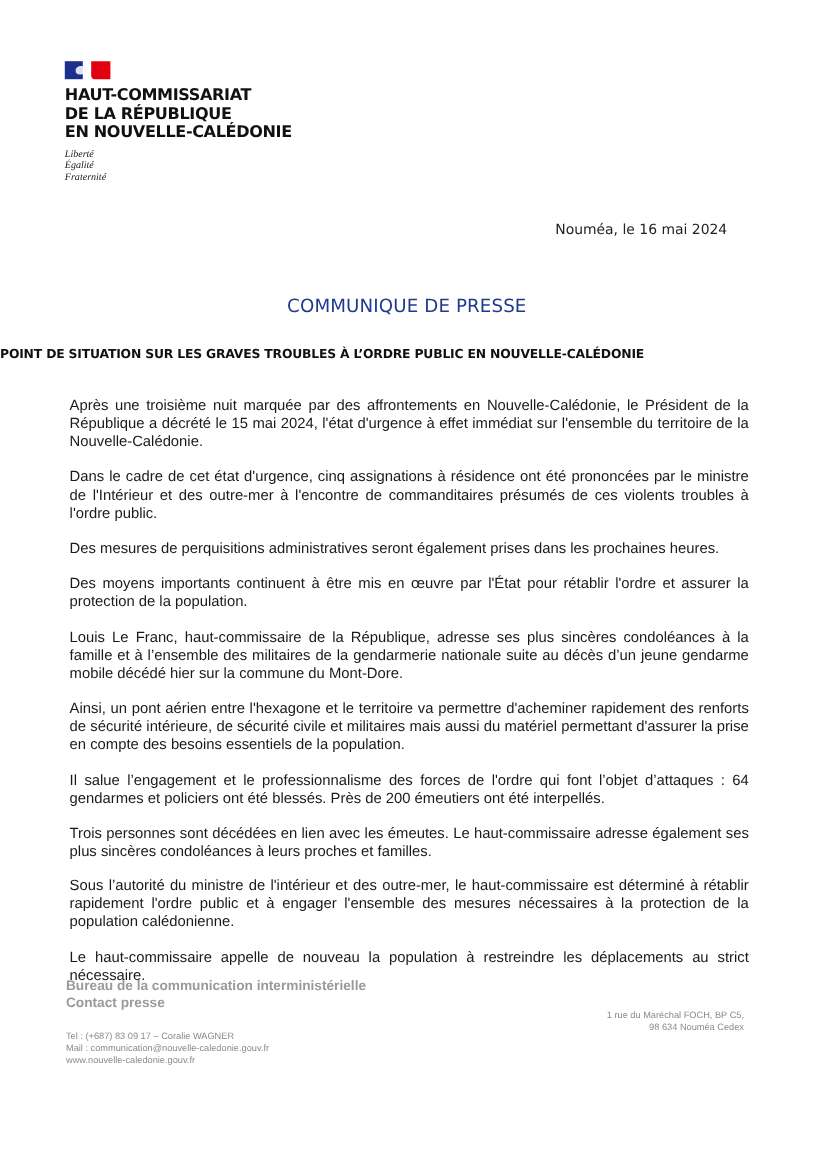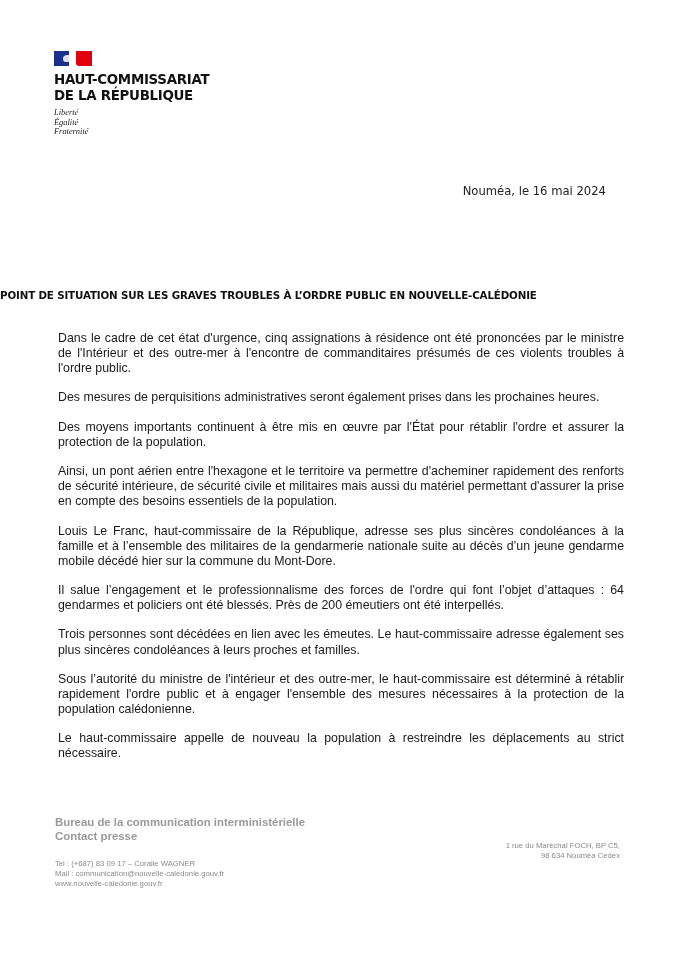--- a/index.html
+++ b/index.html
@@ -33,38 +33,41 @@
 
   <div class="logo">
     <div class="flag">
       <div class="blue"></div>
       <div class="mark"></div>
       <div class="red"></div>
     </div>
     <div class="org">
       <div>HAUT-COMMISSARIAT</div>
       <div>DE LA RÉPUBLIQUE</div>
+      <div>EN NOUVELLE-CALÉDONIE</div>
     </div>
     <div class="motto">
       <div>Liberté</div>
       <div>Égalité</div>
       <div>Fraternité</div>
     </div>
   </div>
 
   <div class="date">Nouméa, le 16 mai 2024</div>
 
+  <div class="title">COMMUNIQUE DE PRESSE</div>
   <div class="subtitle">POINT DE SITUATION SUR LES GRAVES TROUBLES À L’ORDRE PUBLIC EN NOUVELLE-CALÉDONIE</div>
 
   <div class="body">
+    <p>Après une troisième nuit marquée par des affrontements en Nouvelle-Calédonie, le Président de la République a décrété le 15 mai 2024, l'état d'urgence à effet immédiat sur l'ensemble du territoire de la Nouvelle-Calédonie.</p>
     <p>Dans le cadre de cet état d'urgence, cinq assignations à résidence ont été prononcées par le ministre de l'Intérieur et des outre-mer à l'encontre de commanditaires présumés de ces violents troubles à l'ordre public.</p>
     <p>Des mesures de perquisitions administratives seront également prises dans les prochaines heures.</p>
     <p>Des moyens importants continuent à être mis en œuvre par l'État pour rétablir l'ordre et assurer la protection de la population.</p>
+    <p>Louis Le Franc, haut-commissaire de la République, adresse ses plus sincères condoléances à la famille et à l’ensemble des militaires de la gendarmerie nationale suite au décès d’un jeune gendarme mobile décédé hier sur la commune du Mont-Dore.</p>
     <p>Ainsi, un pont aérien entre l'hexagone et le territoire va permettre d'acheminer rapidement des renforts de sécurité intérieure, de sécurité civile et militaires mais aussi du matériel permettant d'assurer la prise en compte des besoins essentiels de la population.</p>
-    <p>Louis Le Franc, haut-commissaire de la République, adresse ses plus sincères condoléances à la famille et à l’ensemble des militaires de la gendarmerie nationale suite au décès d’un jeune gendarme mobile décédé hier sur la commune du Mont-Dore.</p>
     <p>Il salue l’engagement et le professionnalisme des forces de l'ordre qui font l’objet d’attaques : 64 gendarmes et policiers ont été blessés. Près de 200 émeutiers ont été interpellés.</p>
     <p>Trois personnes sont décédées en lien avec les émeutes. Le haut-commissaire adresse également ses plus sincères condoléances à leurs proches et familles.</p>
     <p>Sous l’autorité du ministre de l'intérieur et des outre-mer, le haut-commissaire est déterminé à rétablir rapidement l'ordre public et à engager l'ensemble des mesures nécessaires à la protection de la population calédonienne.</p>
     <p>Le haut-commissaire appelle de nouveau la population à restreindre les déplacements au strict nécessaire.</p>
   </div>
 
   <div class="contact">
     <div>Bureau de la communication interministérielle</div>
     <div>Contact presse</div>
   </div>

